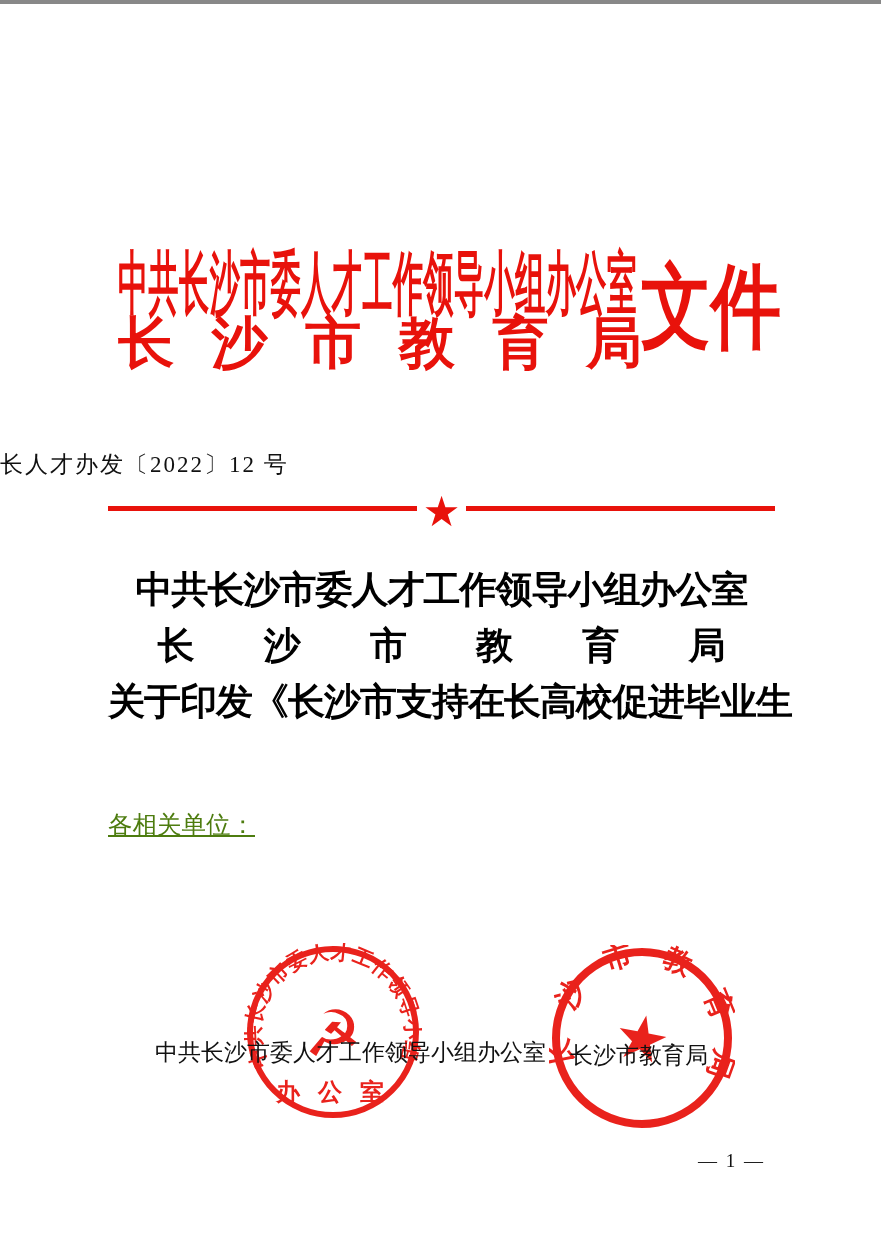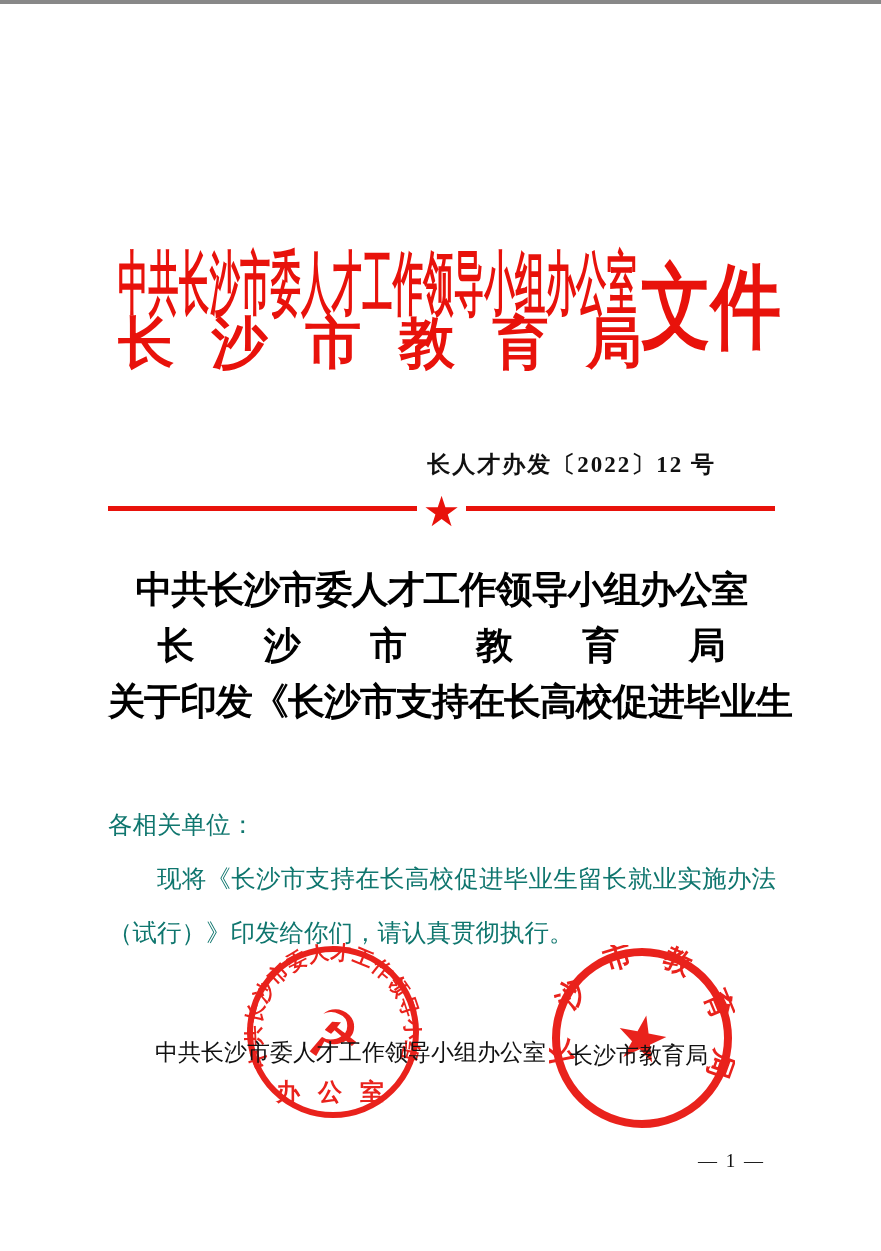--- a/index.html
+++ b/index.html
@@ -30,21 +30,21 @@
   .lh-docword-wrap { position:absolute; left:641px; top:256px; }
   .lh-docword {
     display:inline-block; white-space:nowrap;
     font-size:92px; font-weight:bold; color:var(--red);
     transform:scaleX(0.76); transform-origin:left top;
     line-height:94px;
   }
   
   .doc-number {
     position:absolute; left:0; top:445px; width:716px;
-    text-align:right; font-size:23px; letter-spacing:2px; color:#111;font-weight:bold;
+    text-align:left; font-size:23px; letter-spacing:2px; color:#111;
   }
   
   .red-rule {
     position:absolute; left:108px; top:484px; width:667px; height:40px;
     display:flex; align-items:center;
   }
   .rule-seg { flex:1; height:5px; background:var(--red); }
   .rule-star {
     color:var(--red); font-size:42px; line-height:40px;
     margin:0 6px; padding-top:8px;
@@ -56,22 +56,23 @@
     text-align:center; font-weight:bold; color:#000;
   }
   .title-line { font-size:37px; line-height:56px; letter-spacing:-1px; white-space:nowrap; }
   .title-line2 {
     display:flex; justify-content:space-between;
     width:568px; margin:0 auto; font-size:37px; line-height:56px;
   }
   
   .body-block {
     position:absolute; left:108px; top:794px; width:668px;
-    font-size:24.5px; line-height:54px; color:#0f766e;
+    font-size:24.5px; line-height:54px; color:#4d7c0f;
     text-align:justify;
+    text-decoration:underline;
   }
   .body-par { margin:0; text-indent:2em; }
   
   .seal { position:absolute; z-index:1; opacity:0.93; }
   .seal-left  { left:244px; top:939px; width:178px; height:178px; }
   .seal-right { left:549px; top:941px; width:186px; height:186px; }
   
   .sig { position:absolute; z-index:2; font-size:23px; color:#111; white-space:nowrap; }
   .sig-org-left  { left:155px; top:1033px; }
   .sig-org-right { left:570px; top:1036px; }
@@ -121,21 +122,20 @@
         <span>市</span>
         <span>教</span>
         <span>育</span>
         <span>局</span>
       </div>
     <div class="title-line">关于印发《长沙市支持在长高校促进毕业生</div>
   </div>
 
   <div class="body-block">
     <div>各相关单位：</div>
-    <p class="body-par">现将《长沙市支持在长高校促进毕业生留长就业实施办法（试行）》印发给你们，请认真贯彻执行。</p>
   </div>
 
   <svg class="seal seal-left" viewBox="0 0 178 178" font-family="Liberation Serif, DejaVu Serif, serif">
     <defs>
       <path id="arcL" d="M 24 122 A 73 73 0 1 1 154 122" fill="none"></path>
     </defs>
     <circle cx="89" cy="89" r="83" fill="none" stroke="#e8120b" stroke-width="6"></circle>
     <text font-size="20" font-weight="bold" fill="#e8120b">
       <textPath href="#arcL" textLength="292" lengthAdjust="spacing">中共长沙市委人才工作领导小组</textPath>
     </text>

